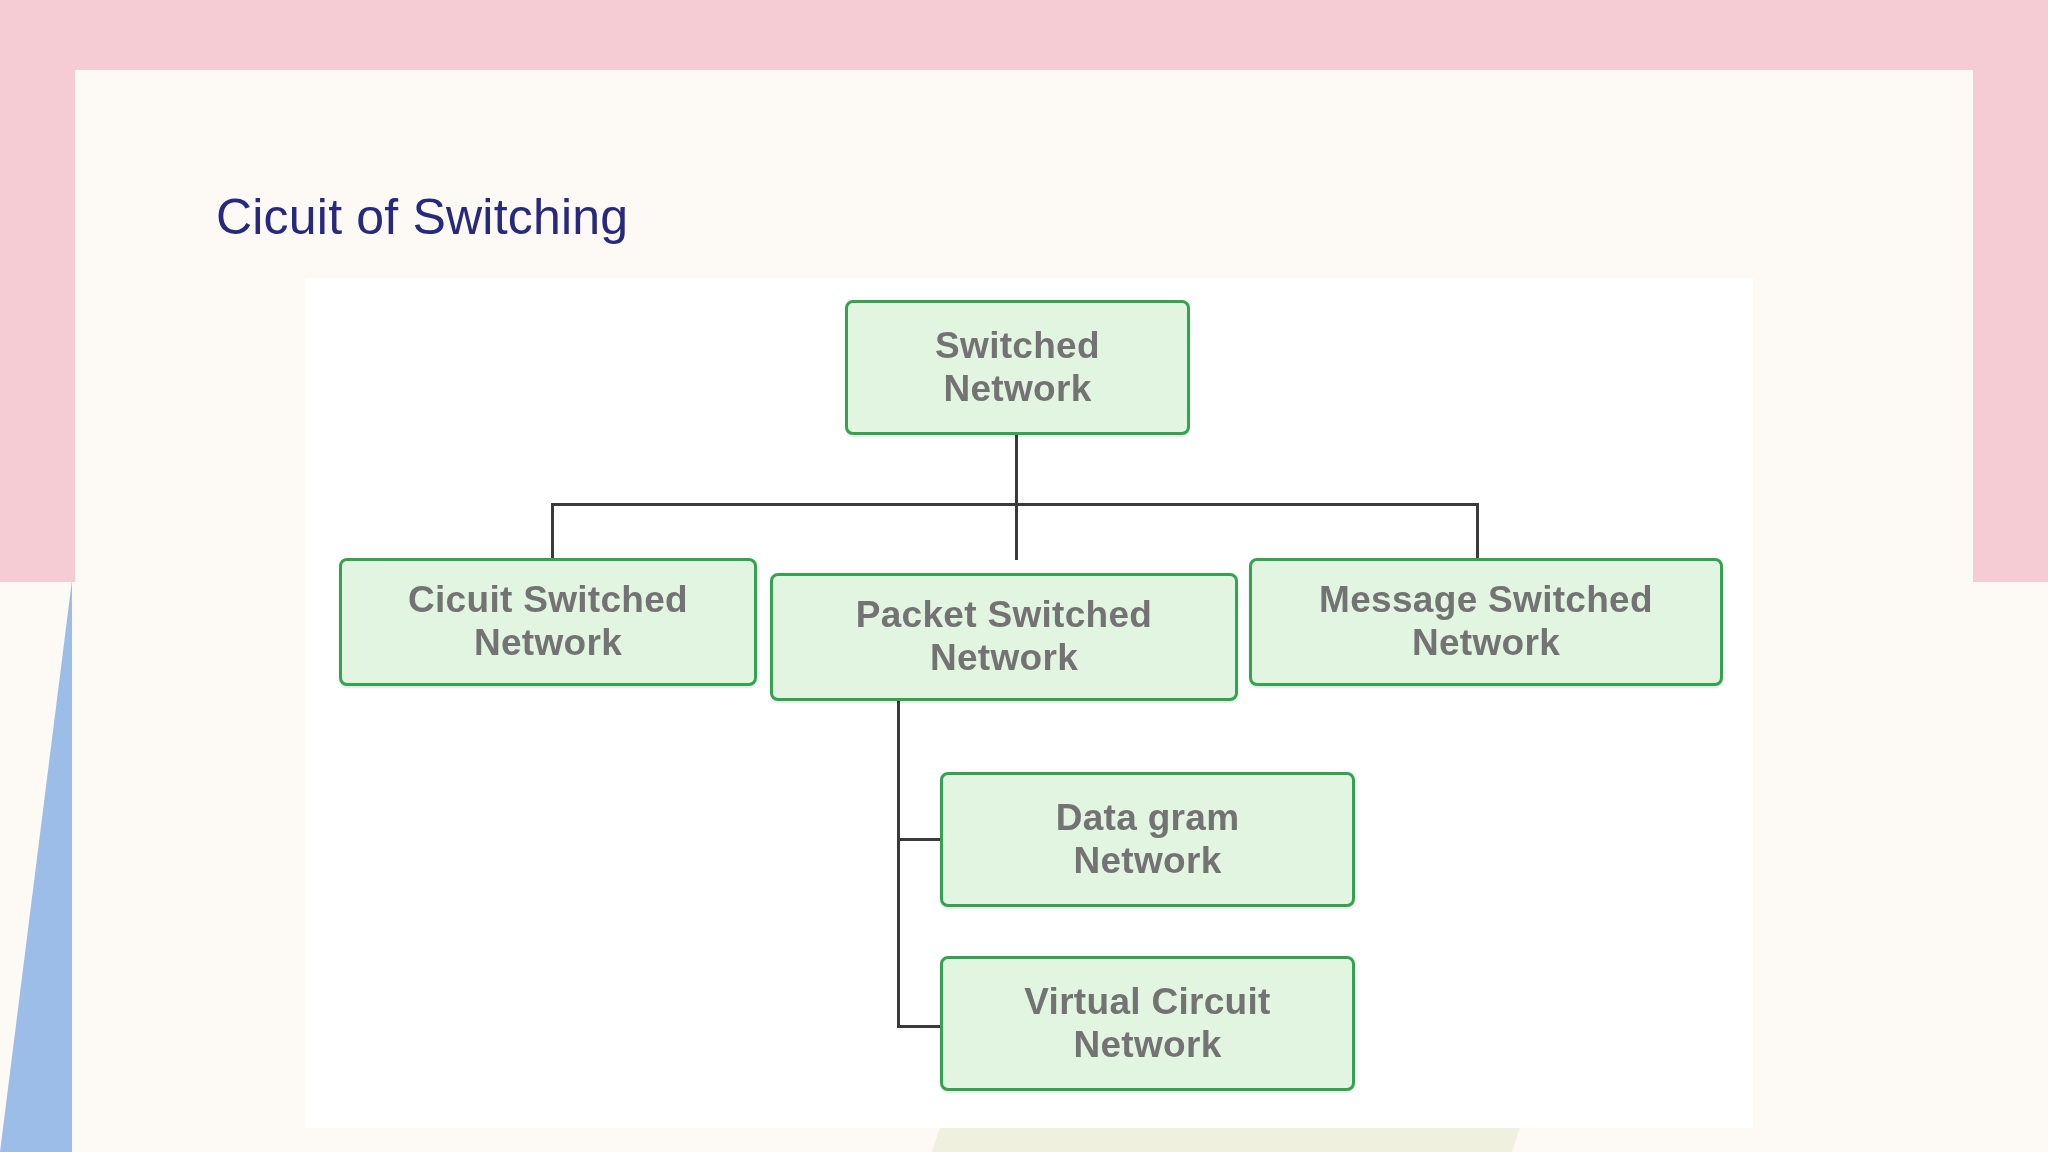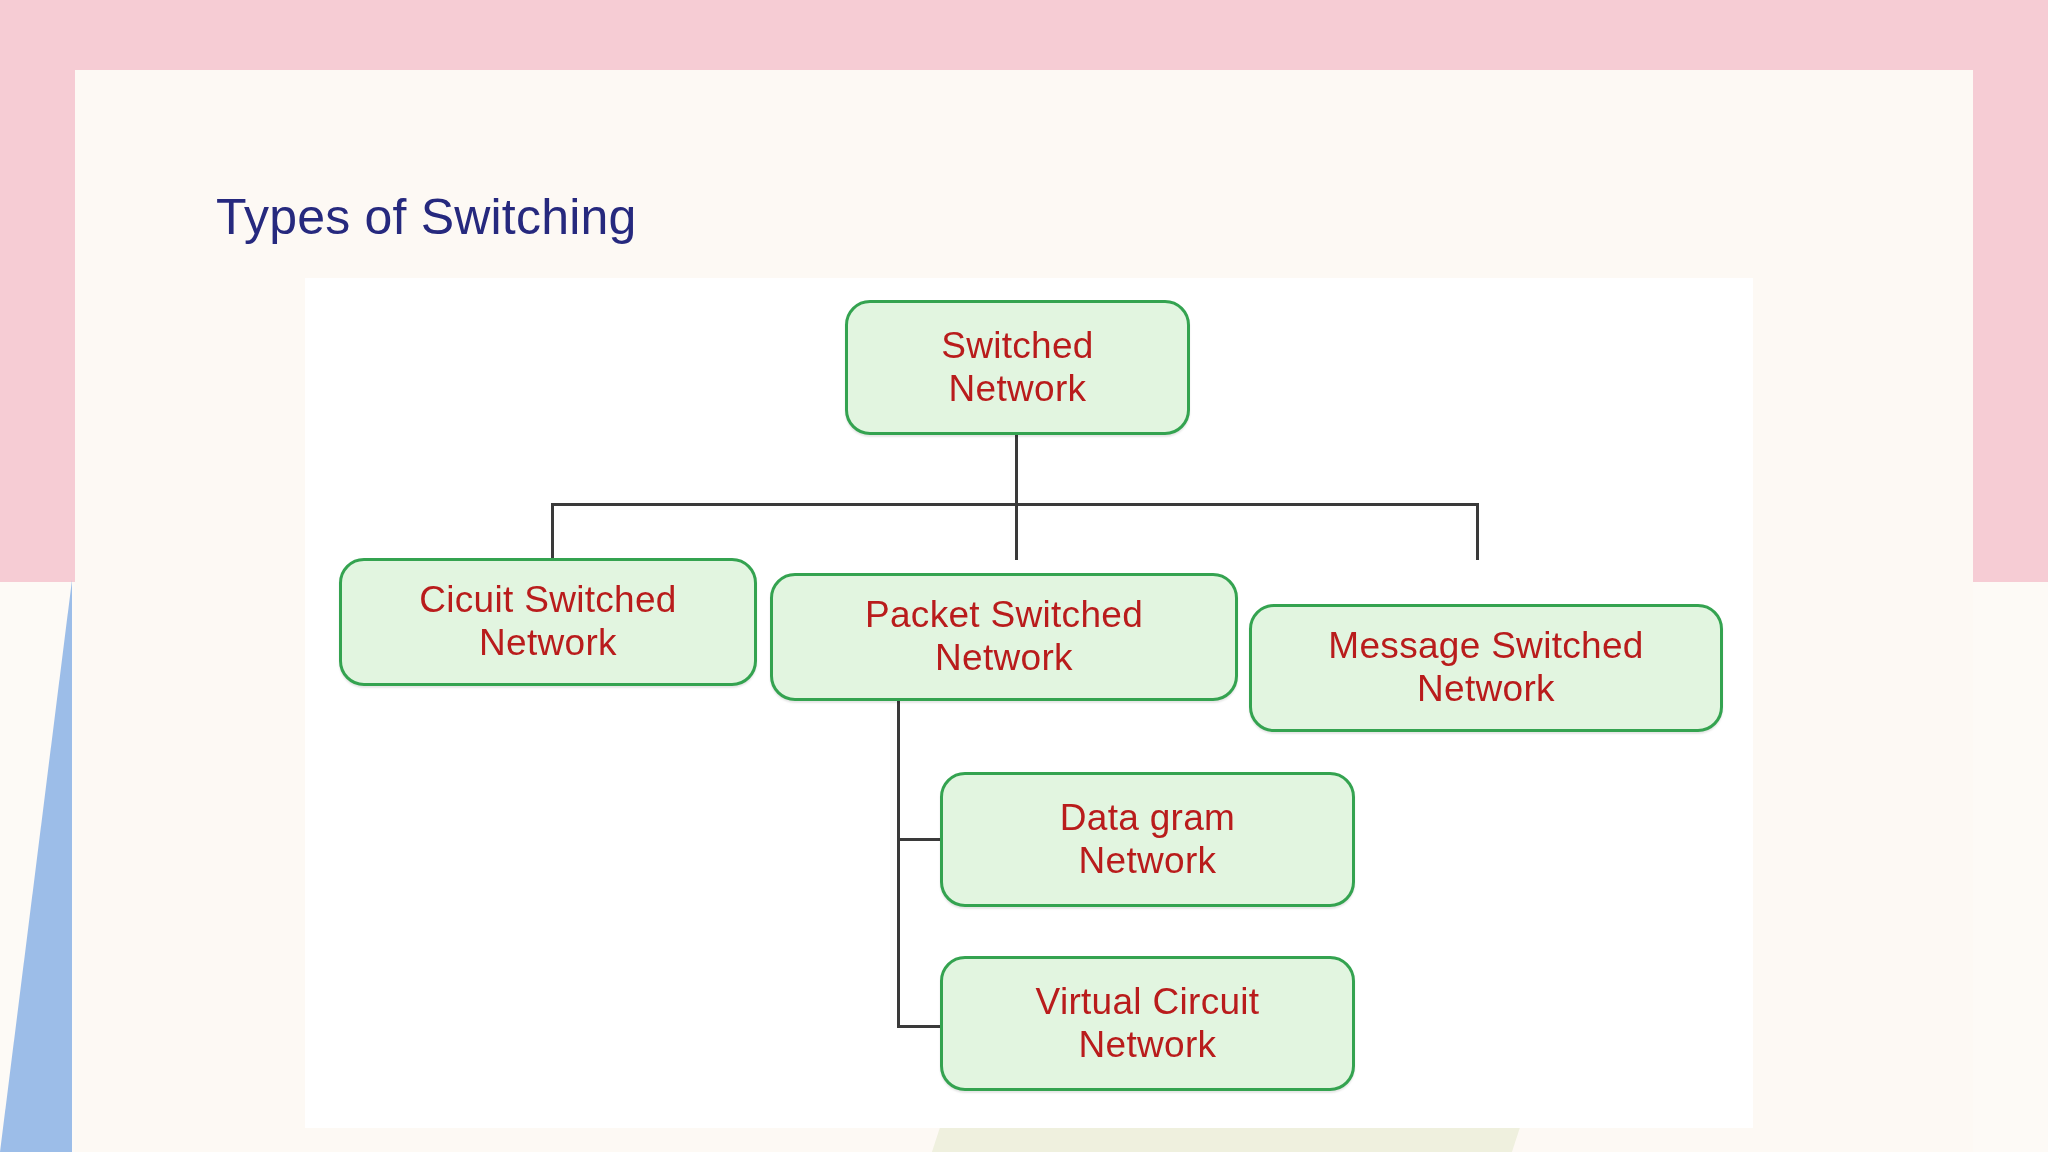--- a/index.html
+++ b/index.html
@@ -83,38 +83,38 @@
     height: 850px;
     background: #ffffff;
   }
 
   
   .node {
     position: absolute;
     box-sizing: border-box;
     background: #e2f5e0;
     border: 3px solid #34a350;
-    border-radius: 25px;
-    color: #b91c1c;
-    font-weight: normal;
+    border-radius: 8px;
+    color: #737373;
+    font-weight: bold;
     text-align: center;
     letter-spacing: 0.3px;
     display: flex;
     align-items: center;
     justify-content: center;
     line-height: 1.16;
     box-shadow: 0 2px 2px rgba(0,0,0,0.10);
     z-index: 3;
   }
   .node-label { display: block; white-space: pre-line; }
 
   #node-root       { left: 845px;  top: 300px; width: 345px; height: 135px; font-size: 37px; }
   #node-circuit    { left: 339px;  top: 558px; width: 418px; height: 128px; font-size: 37px; }
   #node-packet     { left: 770px;  top: 573px; width: 468px; height: 128px; font-size: 37px; }
-  #node-message    { left: 1249px; top: 558px; width: 474px; height: 128px; font-size: 37px; margin-top: 46px; }
+  #node-message    { left: 1249px; top: 558px; width: 474px; height: 128px; font-size: 37px; }
   #node-datagram   { left: 940px;  top: 772px; width: 415px; height: 135px; font-size: 37px; align-items: center; }
   #node-virtual    { left: 940px;  top: 956px; width: 415px; height: 135px; font-size: 37px; }
 
   
   .conn {
     position: absolute;
     background: #3a3a3a;
     z-index: 1;
   }
   .conn-v { width: 3px; }
@@ -142,21 +142,21 @@
   <div class="page-body"></div>
 
   <div class="deco-pink-frame">
     <div class="deco-pink-inner"></div>
   </div>
 
   <div class="deco-blue-triangle"></div>
 
   <div class="deco-cream-para"></div>
 
-  <div class="slide-title">Types of Switching</div>
+  <div class="slide-title">Cicuit of Switching</div>
 
   <div class="diagram-canvas"></div>
 
   <div class="conn conn-v" id="conn-root-stem"></div>
   <div class="conn conn-h" id="conn-bus"></div>
   <div class="conn conn-v" id="conn-drop-left"></div>
   <div class="conn conn-v" id="conn-drop-mid"></div>
   <div class="conn conn-v" id="conn-drop-right"></div>
   <div class="conn conn-v" id="conn-packet-spine"></div>
   <div class="conn conn-h" id="conn-branch-dg"></div>

